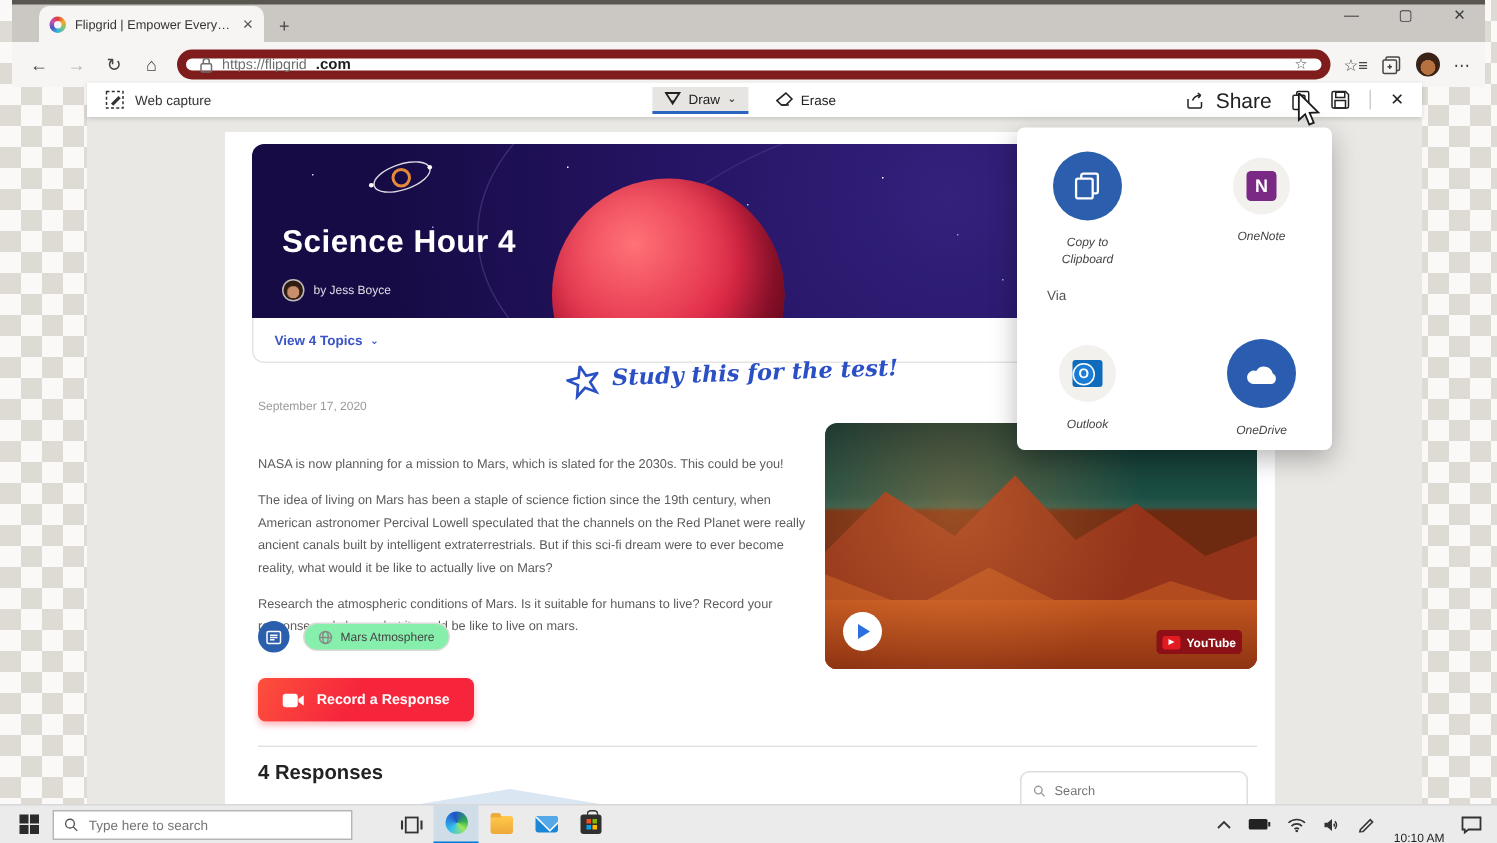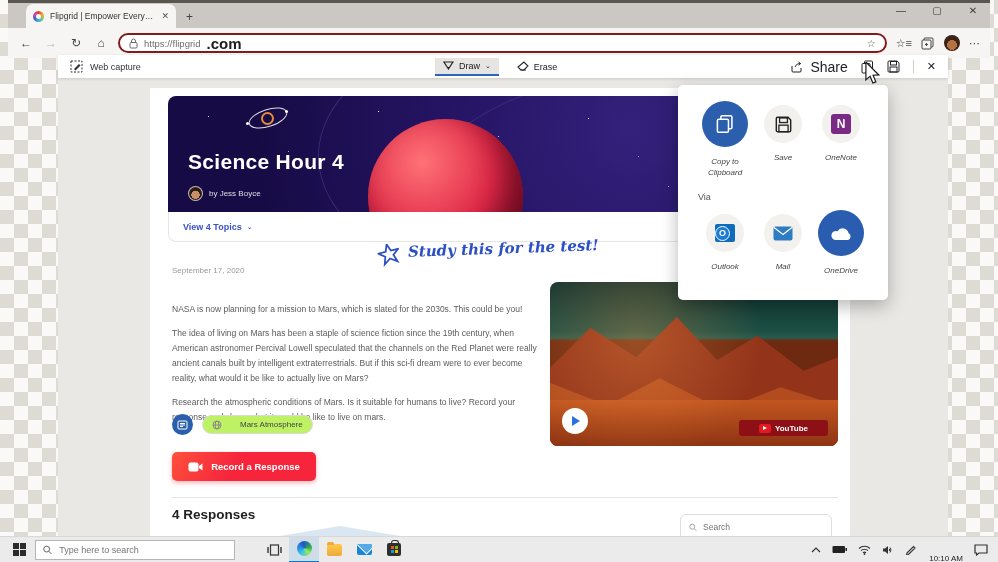--- a/index.html
+++ b/index.html
@@ -22,23 +22,23 @@
   .favicon { width:11px; height:11px; border-radius:50%; background:conic-gradient(#e23b3b,#f7a823,#7cc576,#35b7d9,#4757c6,#c84fb0,#e23b3b); position:relative; flex:none;}
   .favicon::after { content:""; position:absolute; left:3px; top:3px; width:5px; height:5px; border-radius:50%; background:#f6f5f3; }
   .tab-title { font-size:8.5px; color:#333; white-space:nowrap; overflow:hidden; text-overflow:ellipsis; flex:1; }
   .tab-close { font-size:9px; color:#555; flex:none; }
   .newtab { position:absolute; left:178px; bottom:5px; font-size:12px; color:#444; line-height:12px; }
   .winctl { position:absolute; right:10px; top:2px; display:flex; gap:22px; font-size:10px; color:#3c3c3c; }
   .winctl span { width:14px; text-align:center; }
   #addrbar { position:absolute; left:0; top:25px; width:100%; height:30px; background:#f6f5f3; display:flex; align-items:center; padding:0 10px; gap:9px; }
   .navico { font-size:12px; color:#454545; width:16px; text-align:center; }
   .navico.disabled { color:#b7b4b0; }
-  .urlpill { flex:1; height:20px; background:#ffffff; border:2px solid #7f1d1d; border-radius:11px; display:flex; align-items:center; padding:0 9px; gap:6px; }
+  .urlpill { flex:1; height:20px; background:#ffffff; border:6px solid #7f1d1d; border-radius:11px; display:flex; align-items:center; padding:0 9px; gap:6px; }
   .url-host { font-size:9.5px; color:#6e6e6e; }
-  .url-tld { font-size:15px; color:#1d1d1d; font-weight:bold; }
+  .url-tld { font-size:10px; color:#1d1d1d; font-weight:bold; }
   .pill-star { margin-left:auto; font-size:10px; color:#555; }
   .chrome-right-ico { font-size:11px; color:#454545; }
   .avatar16 { width:16px; height:16px; border-radius:50%; background:radial-gradient(circle at 50% 62%,#b5713f 38%,#3a2217 40%); flex:none; }
   
   #capture { left:58px; top:55px; width:890px; height:481px; background:#e9e8e5; }
   #cap-toolbar { position:absolute; left:0; top:0; width:100%; height:23px; background:#fff; box-shadow:0 1px 3px rgba(0,0,0,.14); display:flex; align-items:center; padding:0 12px; z-index:5;}
   .cap-title { display:flex; align-items:center; gap:7px; font-size:9px; color:#333; }
   #cap-center { position:absolute; left:50%; transform:translateX(-53%); top:0; height:23px; display:flex; align-items:center; gap:12px; }
   .drawbtn { display:flex; align-items:center; gap:5px; background:#e7e5e2; border-bottom:2px solid #2a65c0; padding:3px 8px 2px; font-size:9px; color:#222; }
   .erasebtn { display:flex; align-items:center; gap:5px; font-size:9px; color:#222; padding:3px 6px; }
@@ -77,44 +77,44 @@
   .p-body { left:22px; top:214px; width:370px; font-size:8.5px; color:#5b5b5b; line-height:15px; }
   .p-body p { margin-bottom:9px; }
   
   #video { left:400px; top:194px; width:288px; height:164px; border-radius:8px; overflow:hidden; background:linear-gradient(180deg,#10332f 0%,#1c4f44 30%,#2a5a4c 34%,#6e2a10 36%); }
   .mtn1 { left:0; top:18%; width:100%; height:82%; background:#93341a; clip-path:polygon(0 42%,14% 12%,30% 34%,44% 4%,58% 36%,72% 18%,88% 44%,100% 34%,100% 100%,0 100%); }
   .mtn2 { left:0; top:45%; width:100%; height:55%; background:#b24c1e; clip-path:polygon(0 30%,20% 55%,38% 25%,60% 60%,80% 35%,100% 55%,100% 100%,0 100%); }
   .mtn3 { left:0; top:72%; width:100%; height:28%; background:linear-gradient(180deg,#c2561f,#8e3413); }
   .mtn-glow { left:0; top:0; width:100%; height:100%; background:radial-gradient(circle at 30% 35%,rgba(255,160,80,.30),transparent 55%); }
   .playbtn { left:12px; bottom:12px; width:26px; height:26px; border-radius:50%; background:#fff; display:flex; align-items:center; justify-content:center; }
   .playtri { width:0; height:0; border-left:8px solid #2b6fe0; border-top:5px solid transparent; border-bottom:5px solid transparent; margin-left:2px; }
-  .ytbadge { right:10px; bottom:10px; height:16px; background:#8c1016; border-radius:3px; display:flex; align-items:center; padding:0 20px; gap:4px; }
+  .ytbadge { right:10px; bottom:10px; height:16px; background:#8c1016; border-radius:3px; display:flex; align-items:center; padding:0 4px; gap:4px; }
   .yt-play { width:12px; height:9px; background:#e21b22; border-radius:2px; position:relative; }
   .yt-play::after { content:""; position:absolute; left:4px; top:2px; border-left:4px solid #fff; border-top:2.5px solid transparent; border-bottom:2.5px solid transparent; }
   .yt-txt { font-size:8px; font-weight:bold; color:#fff; }
   
   .reader-circ { left:22px; top:326px; width:21px; height:21px; border-radius:50%; background:#2b5fad; display:flex; align-items:center; justify-content:center; }
-  #chip { left:52px; top:327px; height:19px; border:1px solid #dcdad6; border-radius:10px; display:flex; align-items:center; padding:0 9px; gap:18px; background:#bef264; }
+  #chip { left:52px; top:327px; height:19px; border:1px solid #dcdad6; border-radius:10px; display:flex; align-items:center; padding:0 9px; gap:5px; background:#86efac; }
   .chip-label { font-size:8px; color:#444; }
   #recordbtn { left:22px; top:364px; width:144px; height:29px; border-radius:5px; background:linear-gradient(120deg,#ff5a3c -10%,#f6253c 45%); display:flex; align-items:center; justify-content:center; gap:8px; box-shadow:0 2px 5px rgba(246,37,60,.35); }
   .rec-label { font-size:9.5px; font-weight:bold; color:#fff; }
   .divider { left:22px; top:409px; width:666px; height:1px; background:#e5e3e0; }
   .responses { left:22px; top:419px; font-size:13.5px; font-weight:bold; color:#222; }
   .searchbox { left:530px; top:426px; width:152px; height:26px; border:1px solid #ddd; border-radius:6px 6px 0 0; background:#fff; display:flex; align-items:center; padding:0 8px; gap:6px; }
   .searchbox input { border:none; outline:none; width:100%; font-size:8.5px; color:#444; font-family:inherit; }
   .hill { left:130px; top:438px; width:120px; height:10px; background:#dbe6f3; clip-path:polygon(0 100%,50% 0,100% 100%); }
   
   #sharepanel { left:678px; top:85px; width:210px; height:215px; background:#fff; border-radius:5px; box-shadow:0 6px 18px rgba(0,0,0,.28); z-index:40; padding:16px 10px 0; }
   .share-grid { display:flex; justify-content:space-between; padding:0 8px; }
   .share-item { width:58px; display:flex; flex-direction:column; align-items:center; gap:9px; }
   .circ { border-radius:50%; display:flex; align-items:center; justify-content:center; }
   .circ.big { width:46px; height:46px; background:#2b5fad; }
   .circ.lite { width:38px; height:38px; background:#f3f1ee; margin-top:4px; }
   .share-label { font-size:8px; color:#444; text-align:center; line-height:11px;font-style:italic; }
-  .via { font-size:9px; color:#555; margin:14px 0 8px 10px; }
+  .via { font-size:9px; color:#555; margin:14px 0 24px 10px; }
   .onenote-tile { width:20px; height:20px; background:#7a2a85; border-radius:3px; color:#fff; font-weight:bold; font-size:12px; display:flex; align-items:center; justify-content:center; }
   .outlook-tile { width:20px; height:18px; background:#0f6cbd; border-radius:2px; position:relative; }
   .outlook-tile::after { content:"O"; position:absolute; left:0px; top:2px; width:13px; height:13px; background:#1a7cd4; border:1px solid #fff; border-radius:50%; color:#fff; font-size:9px; font-weight:bold; line-height:13px; text-align:center; }
   
   #cursor { left:864px; top:62px; z-index:60; }
   
   #taskbar { left:0; top:536px; width:998px; height:26px; background:#ebebeb; border-top:1px solid #d8d8d8; display:flex; align-items:center; z-index:70; }
   .startlogo { width:13px; height:13px; margin-left:13px; display:grid; grid-template-columns:6px 6px; grid-gap:1px; }
   .startlogo div { background:#2b2b2b; width:6px; height:6px; }
   .tb-search { width:200px; height:20px; background:#fff; border:1px solid #b5b5b5; margin-left:9px; display:flex; align-items:center; padding:0 7px; gap:7px; }
@@ -323,51 +323,32 @@
         <div class="circ big">
           <svg width="18" height="20" viewBox="0 0 13 14">
               <rect x="3.5" y="1" width="8" height="9.5" rx="1" fill="none" stroke="#fff" stroke-width="1.1"></rect>
               <rect x="1" y="3.5" width="8" height="9.5" rx="1" fill="#2b5fad" stroke="#fff" stroke-width="1.1"></rect>
             </svg>
         </div>
         <span class="share-label">Copy to Clipboard</span>
       </div>
       <div class="share-item">
         <div class="circ lite">
-          <svg width="17" height="17" viewBox="0 0 13 13">
-              <path d="M1 2 a1 1 0 0 1 1-1 H10 L12 3 V11 a1 1 0 0 1 -1 1 H2 a1 1 0 0 1 -1 -1 Z" fill="none" stroke="#222" stroke-width="1.1"></path>
-              <rect x="3.5" y="1.5" width="6" height="3.5" fill="none" stroke="#222"></rect>
-              <rect x="3" y="7" width="7" height="5" fill="none" stroke="#222"></rect>
-            </svg>
-        </div>
-        <span class="share-label">Save</span>
-      </div>
-      <div class="share-item">
-        <div class="circ lite">
             <span class="onenote-tile">N</span>
           </div>
         <span class="share-label">OneNote</span>
       </div>
     </div>
     <div class="via">Via</div>
     <div class="share-grid">
       <div class="share-item">
         <div class="circ lite">
             <span class="outlook-tile"></span>
           </div>
         <span class="share-label">Outlook</span>
-      </div>
-      <div class="share-item">
-        <div class="circ lite">
-          <svg width="20" height="15" viewBox="0 0 20 15">
-              <rect x="0.5" y="0.5" width="19" height="14" rx="2" fill="#2e7cc4"></rect>
-              <path d="M1 1.5 L10 8.5 L19 1.5" fill="none" stroke="#fff" stroke-width="1.3"></path>
-            </svg>
-        </div>
-        <span class="share-label">Mail</span>
       </div>
       <div class="share-item">
         <div class="circ big" style="background:#2a5db0;">
           <svg width="24" height="15" viewBox="0 0 24 15">
               <path d="M7 14 a4.5 4.5 0 1 1 1.5-8.7 A6 6 0 0 1 19.5 7 a3.8 3.8 0 0 1 -0.5 7 Z" fill="#fff"></path>
             </svg>
         </div>
         <span class="share-label">OneDrive</span>
       </div>
     </div>

